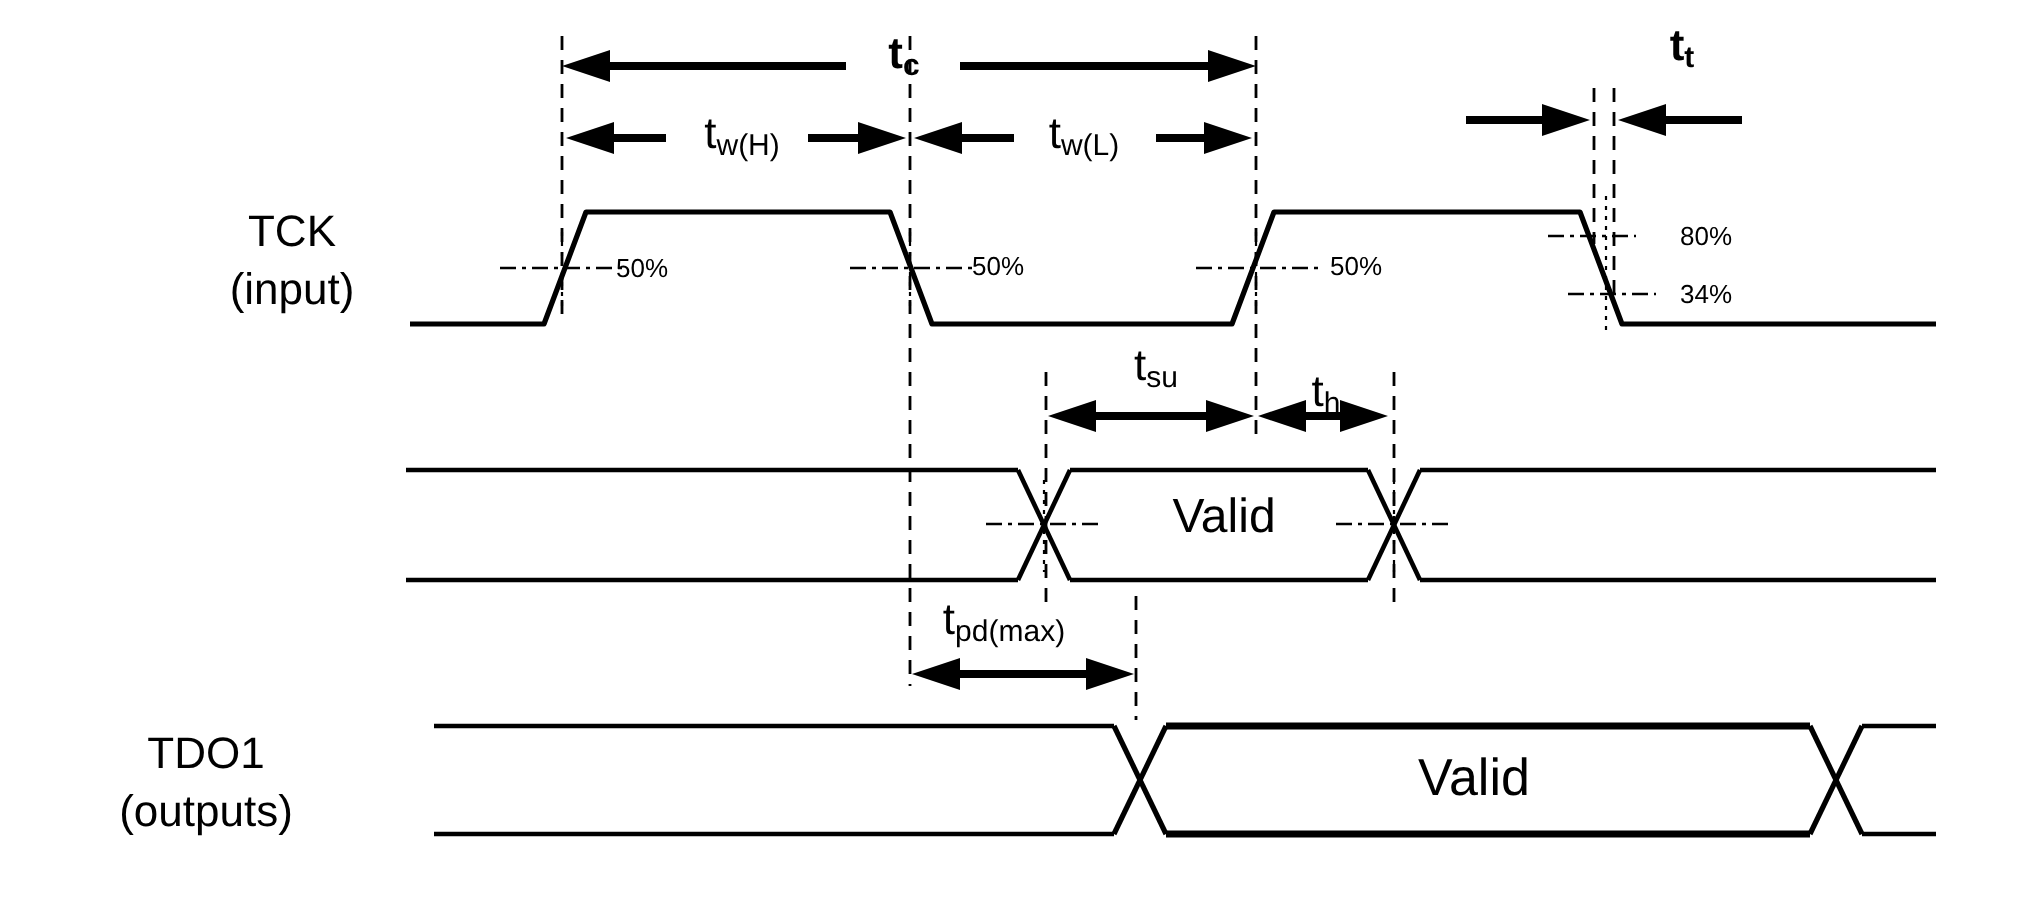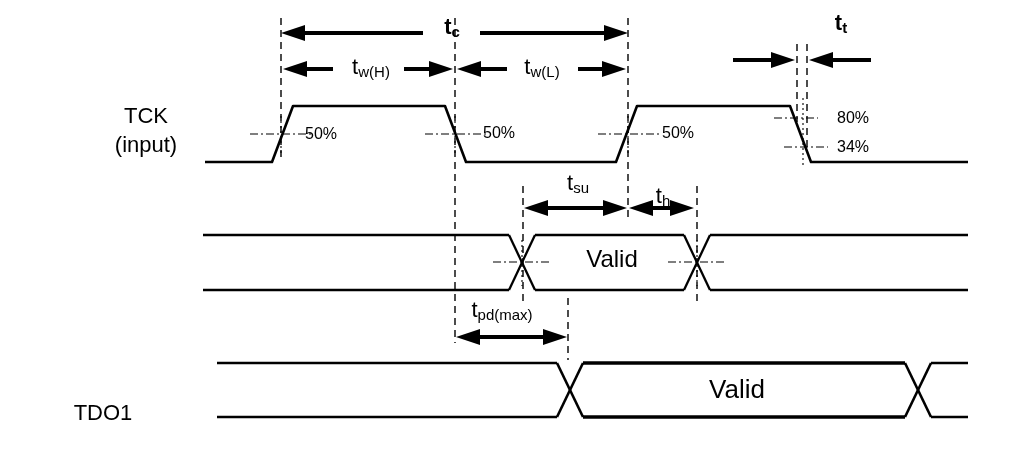--- a/index.html
+++ b/index.html
@@ -4,21 +4,21 @@
 <style>
   html,body{margin:0;padding:0;background:#fff;}
   #stage{
     position:relative;width:1021px;height:453px;background:#fff;
     font-family:"Liberation Sans", sans-serif;color:#000;overflow:hidden;
   }
   #linework{position:absolute;left:0;top:0;}
   .lbl{position:absolute;transform:translate(-50%,-50%);white-space:nowrap;text-align:center;}
   .tlabel{font-size:22px;}
   .tlabel sub{font-size:15px;vertical-align:-0.22em;line-height:0;letter-spacing:0px;}
-  .pct{font-size:16px;}
+  .pct{font-size:13px;}
   .sig{font-size:22px;line-height:29px;}
   .valid{font-size:24px;}
   .valid-big{font-size:26px;}
 </style>
 </head>
 <body>
 
 <div id="stage">
 
   <svg id="linework" width="1021" height="453" viewBox="0 0 1021 453">
@@ -126,22 +126,23 @@
       <polygon points="567,337 543,329 543,345" stroke="none"></polygon>
     </g>
   </svg>
 
   <div class="lbl sig" style="left:114px;top:130px;margin-left:32px;">
     <div>TCK</div>
     <div>(input)</div>
   </div>
 
 
-  <div class="lbl sig" style="left:103px;top:412px;">
+  <div class="lbl sig" style="left:103px;top:391px;">
     <div>TDO1</div>
+    <div>(outputs)</div>
   </div>
 
   <div class="lbl tlabel" style="left:452px;top:27px;font-weight:bold;"><span>t</span><sub>c</sub></div>
 
   <div class="lbl tlabel" style="left:371px;top:67px;"><span>t</span><sub>w(H)</sub></div>
 
   <div class="lbl tlabel" style="left:542px;top:67px;text-align:right;"><span>t</span><sub>w(L)</sub></div>
 
   <div class="lbl tlabel" style="left:841px;top:23px;font-weight:bold;"><span>t</span><sub>t</sub></div>
 

